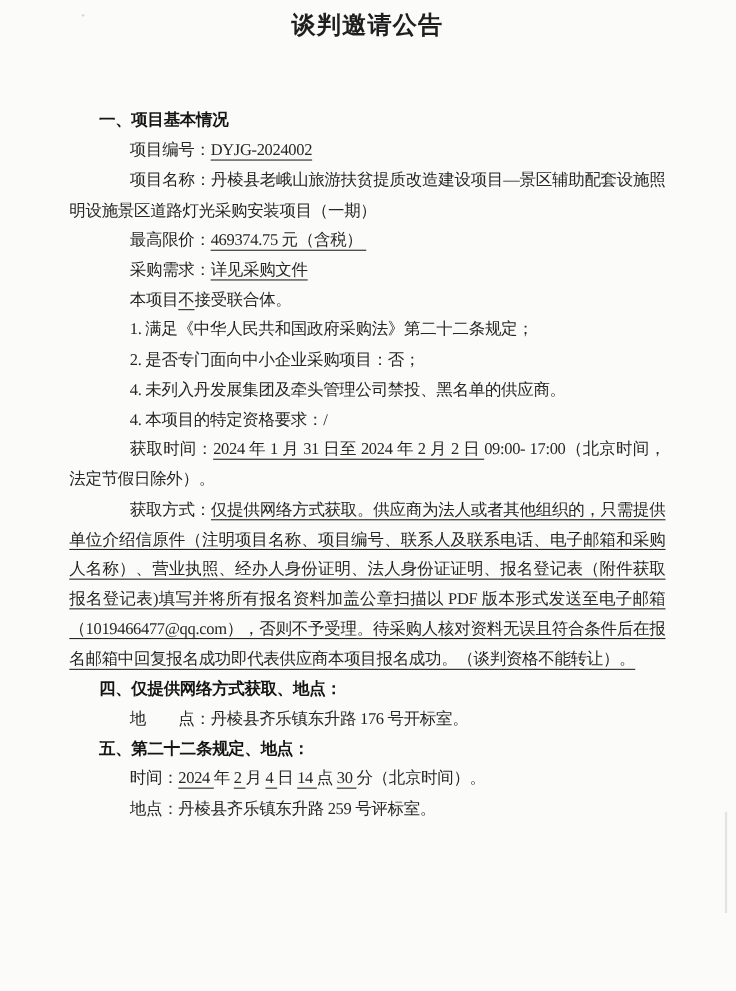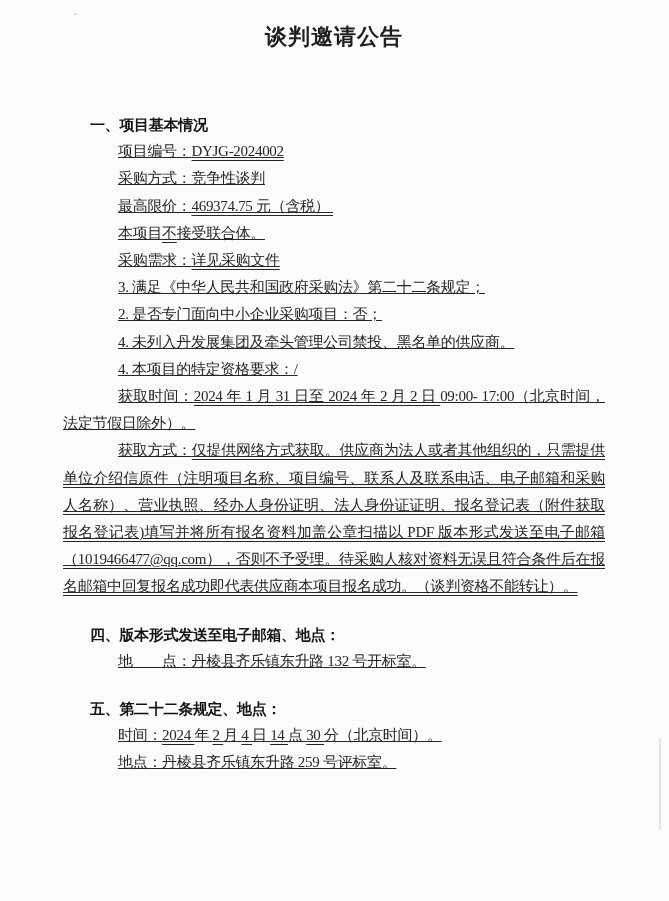--- a/index.html
+++ b/index.html
@@ -12,21 +12,21 @@
     background: #fbfbfa;
     overflow: hidden;
     position: relative;
     font-family: "Liberation Serif", "DejaVu Serif", serif;
     color: #262626;
   }
   .page {
     box-sizing: border-box;
     width: 669px;
     height: 901px;
-    padding: 22px 64px 0 63px;
+    padding: 8px 64px 0 63px;
     position: relative;
   }
   .title {
     margin: 0;
     text-align: center;
     font-size: 22px;
     font-weight: bold;
     letter-spacing: 1px;
     color: #1f1f1f;
     font-family: "Liberation Serif", "DejaVu Serif", serif;
@@ -37,29 +37,27 @@
   .content p {
     margin: 0;
     font-size: 15px;
     line-height: 27.2px;
     letter-spacing: -0.3px;
     text-align: justify;
     text-justify: inter-character;
   }
   p.para {
     text-indent: 55px;
-    text-decoration: underline;
   }
   p.heading {
     text-indent: 27px;
     font-weight: bold;
     color: #151515;
-    font-family: Liberation Sans, sans-serif;
+    font-family: Liberation Mono, monospace;
     font-size: 15px;
-    margin-top: 20px;
   }
   .u {
     text-decoration: underline;
     text-underline-offset: 4px;
     text-decoration-thickness: 1px;
   }
   
   .edge-streak {
     position: absolute;
     right: 8px;
@@ -81,29 +79,29 @@
 </head>
 <body>
 
 <div class="page">
   <div class="corner-speck"></div>
   <div class="edge-streak"></div>
   <h1 class="title">谈判邀请公告</h1>
   <div class="content">
       <p class="heading"><span>一、项目基本情况</span></p>
       <p class="para"><span>项目编号：</span><span class="u">DYJG-2024002</span></p>
-      <p class="para"><span>采购方式：竞争性谈判</span></p>
+      <p class="para"><span>项目名称：丹棱县老峨山旅游扶贫提质改造建设项目—景区辅助配套设施照明设施景区道路灯光采购安装项目（一期）</span></p>
       <p class="para"><span>最高限价：</span><span class="u">469374.75 元（含税）&nbsp;</span></p>
+      <p class="para"><span>采购需求：</span><span class="u">详见采购文件</span></p>
       <p class="para"><span>本项目</span><span class="u">不</span><span>接受联合体。</span></p>
-      <p class="para"><span>采购需求：</span><span class="u">详见采购文件</span></p>
-      <p class="para"><span>3. 满足《中华人民共和国政府采购法》第二十二条规定；</span></p>
+      <p class="para"><span>1. 满足《中华人民共和国政府采购法》第二十二条规定；</span></p>
       <p class="para"><span>2. 是否专门面向中小企业采购项目：否；</span></p>
       <p class="para"><span>4. 未列入丹发展集团及牵头管理公司禁投、黑名单的供应商。</span></p>
       <p class="para"><span>4. 本项目的特定资格要求：/</span></p>
       <p class="para"><span>获取时间：</span><span class="u">2024 年 1 月 31 日至 2024 年 2 月 2 日&nbsp;</span><span>09:00- 17:00（北京时间，法定节假日除外）。</span></p>
       <p class="para"><span>获取方式：</span><span class="u">仅提供网络方式获取。供应商为法人或者其他组织的，只需提供单位介绍信原件（注明项目名称、项目编号、联系人及联系电话、电子邮箱和采购人名称）、营业执照、经办人身份证明、法人身份证证明、报名登记表（附件获取报名登记表)填写并将所有报名资料加盖公章扫描以 PDF 版本形式发送至电子邮箱（1019466477@qq.com），否则不予受理。待采购人核对资料无误且符合条件后在报名邮箱中回复报名成功即代表供应商本项目报名成功。（谈判资格不能转让）。</span></p>
-      <p class="heading"><span>四、版本形式发送至电子邮箱、地点：</span></p>
-      <p class="para"><span>地　　点：丹棱县齐乐镇东升路 132 号开标室。</span></p>
+      <p class="heading"><span>四、仅提供网络方式获取、地点：</span></p>
+      <p class="para"><span>地　　点：丹棱县齐乐镇东升路 176 号开标室。</span></p>
       <p class="heading"><span>五、第二十二条规定、地点：</span></p>
       <p class="para"><span>时间：</span><span class="u">2024&nbsp;</span><span>年 </span><span class="u">2&nbsp;</span><span>月 </span><span class="u">4&nbsp;</span><span>日 </span><span class="u">14&nbsp;</span><span>点 </span><span class="u">30&nbsp;</span><span>分（北京时间）。</span></p>
       <p class="para"><span>地点：丹棱县齐乐镇东升路 259 号评标室。</span></p>
     </div>
 </div>
 
 </body></html>

